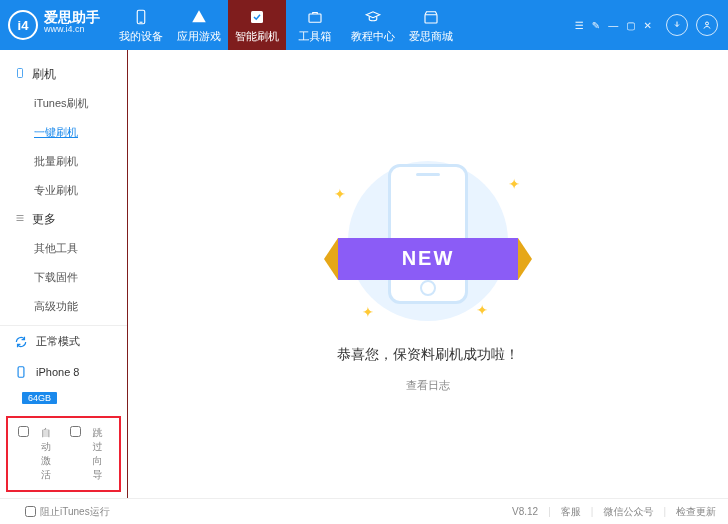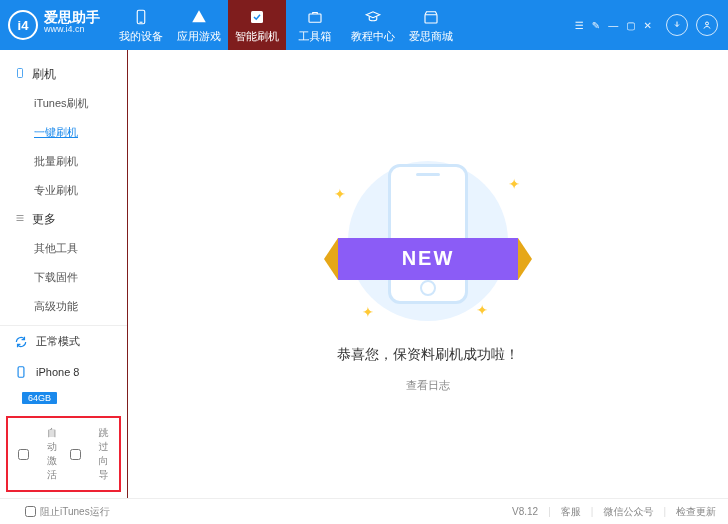--- a/index.html
+++ b/index.html
@@ -32,21 +32,21 @@
 .side-h { display:flex; align-items:center; gap:6px; padding:6px 14px; font-size:12px; color:#333; }
 .side-h svg { width:12px; height:12px; stroke:#1a89ec; fill:none; stroke-width:1.5; }
 .side-h.more svg { stroke:#777; }
 .side-i { padding:7px 14px 7px 34px; font-size:11px; color:#555; cursor:pointer; }
 .side-i.active { color:#1a89ec;text-decoration:underline; }
 .side-bot { border-top:1px solid #eee; }
 .mode, .device { display:flex; align-items:center; gap:8px; padding:8px 14px; font-size:11px; color:#333; }
 .mode svg, .device svg { width:14px; height:14px; }
 .badge { display:inline-block; background:#1a89ec; color:#fff; font-size:9px; padding:1px 6px; border-radius:1px; margin-left:22px; margin-top:-2px; margin-bottom:8px; }
 .chkrow { display:flex; gap:12px; padding:8px 10px; border:2px solid #e23; margin:4px 6px 6px; }
-.chkrow label { display:flex; align-items:center; gap:18px; font-size:10px; color:#888; }
+.chkrow label { display:flex; align-items:flex-start; gap:12px; font-size:10px; color:#888; }
 .chkrow input { width:11px; height:11px; }
 
 .main { flex:1; display:flex; flex-direction:column; align-items:center; justify-content:center; position:relative; }
 .illus { width:200px; height:170px; position:relative; margin-bottom:20px; }
 .circle { position:absolute; inset:0; margin:auto; width:160px; height:160px; background:#e9f4ff; border-radius:50%; }
 .phone { position:absolute; width:80px; height:140px; left:50%; top:8px; transform:translateX(-50%); background:#fff; border:3px solid #cfe6fb; border-radius:12px; }
 .phone::before { content:""; position:absolute; top:6px; left:50%; transform:translateX(-50%); width:24px; height:3px; background:#cfe6fb; border-radius:3px; }
 .phone::after { content:""; position:absolute; bottom:5px; left:50%; transform:translateX(-50%); width:12px; height:12px; border:2px solid #cfe6fb; border-radius:50%; }
 .ribbon { position:absolute; left:50%; top:82px; transform:translateX(-50%); width:180px; height:42px; background:#8b5cf6; display:flex; align-items:center; justify-content:center; font-weight:800; font-size:20px; color:#fff; letter-spacing:2px; }
 .ribbon::before,.ribbon::after { content:""; position:absolute; width:0; height:0; }

